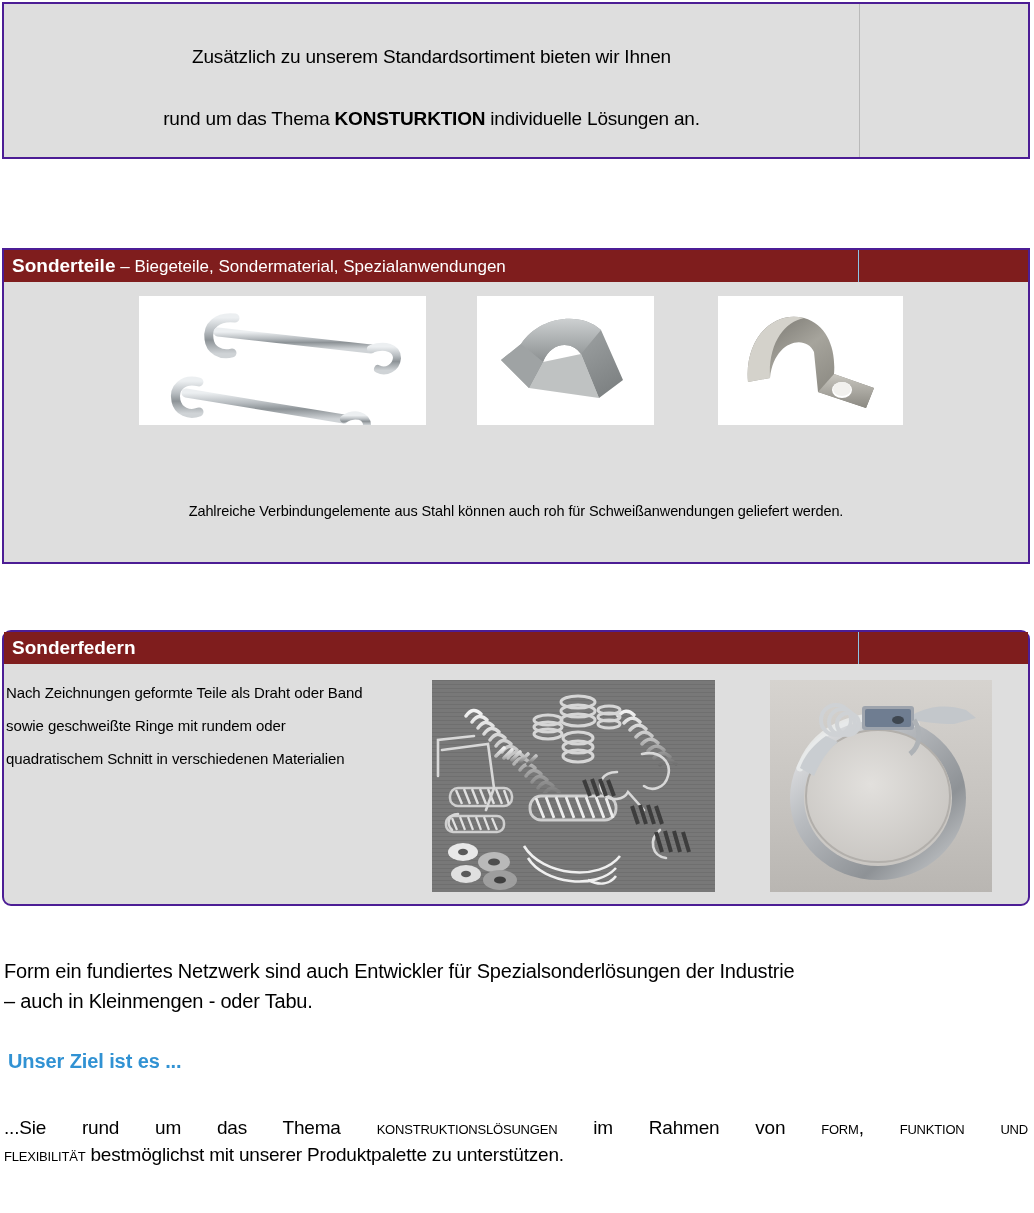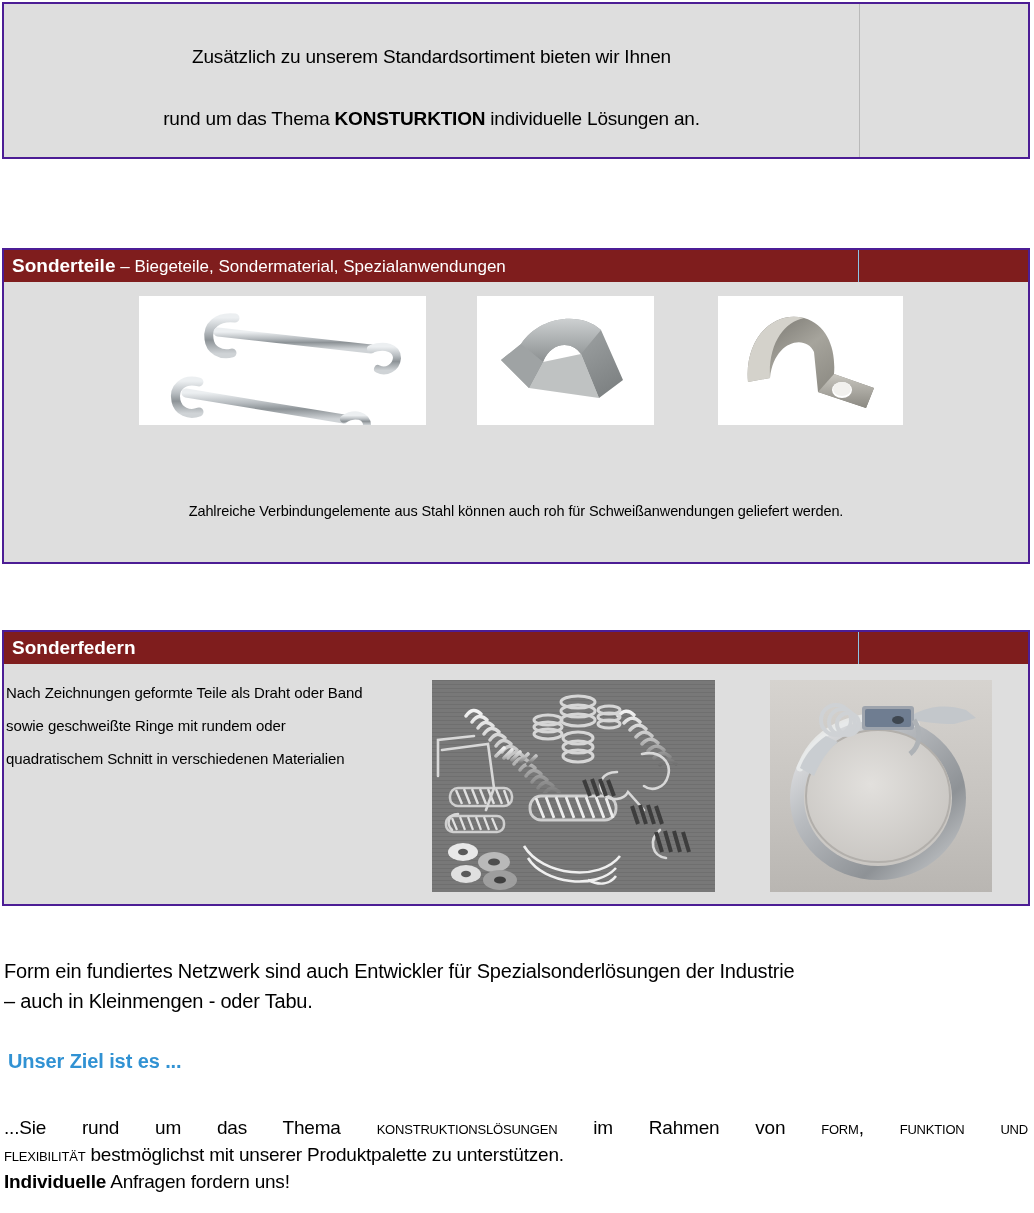--- a/index.html
+++ b/index.html
@@ -124,20 +124,21 @@
   }
   #st-caption-1 { top: 212px; }
   #st-caption-2 { top: 252px; }
 
   
   #sonderfedern-panel {
     left: 2px;
     top: 630px;
     width: 1028px;
     height: 276px;
+    border-radius: 9px;
   }
   #sf-text-block {
     position: absolute;
     left: 2px;
     top: 44px;
     width: 420px;
   }
   #sf-text-block .sf-line {
     font-size: 15px;
     line-height: 33px;
@@ -444,14 +445,13 @@
 <div id="closing-text">
   <div class="closing-para">Form ein fundiertes Netzwerk sind auch Entwickler für Spezialsonderlösungen der Industrie</div>
   <div class="closing-para">– auch in Kleinmengen - oder Tabu.</div>
 </div>
 
 <div id="goal-heading">Unser Ziel ist es ...</div>
 
 <div id="goal-body">
   <div class="justified"><span>...Sie rund um das Thema </span><span class="smallcaps">Konstruktionslösungen</span><span> im Rahmen von </span><span class="smallcaps">Form</span><span>, </span><span class="smallcaps">Funktion und</span></div>
   <div><span class="smallcaps">Flexibilität</span><span> bestmöglichst mit unserer Produktpalette zu unterstützen.</span></div>
-  <div><span class="bold">Individuelle</span><span> Anfragen fordern uns!</span></div>
 </div>
 
 </body></html>

